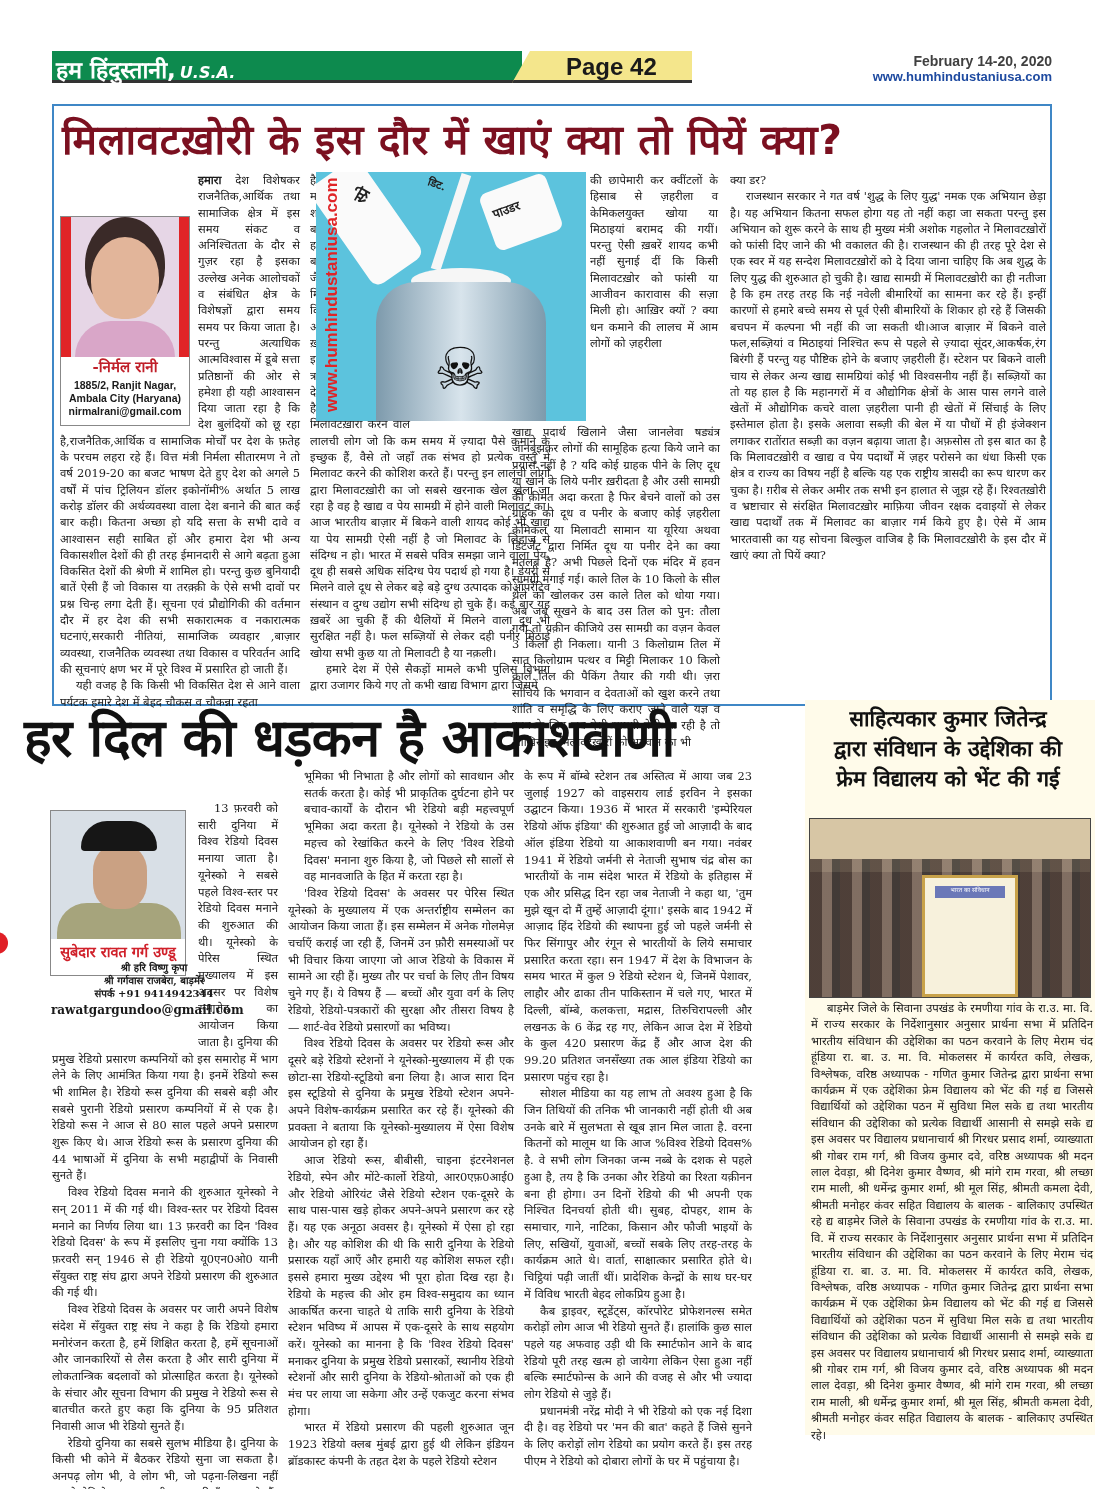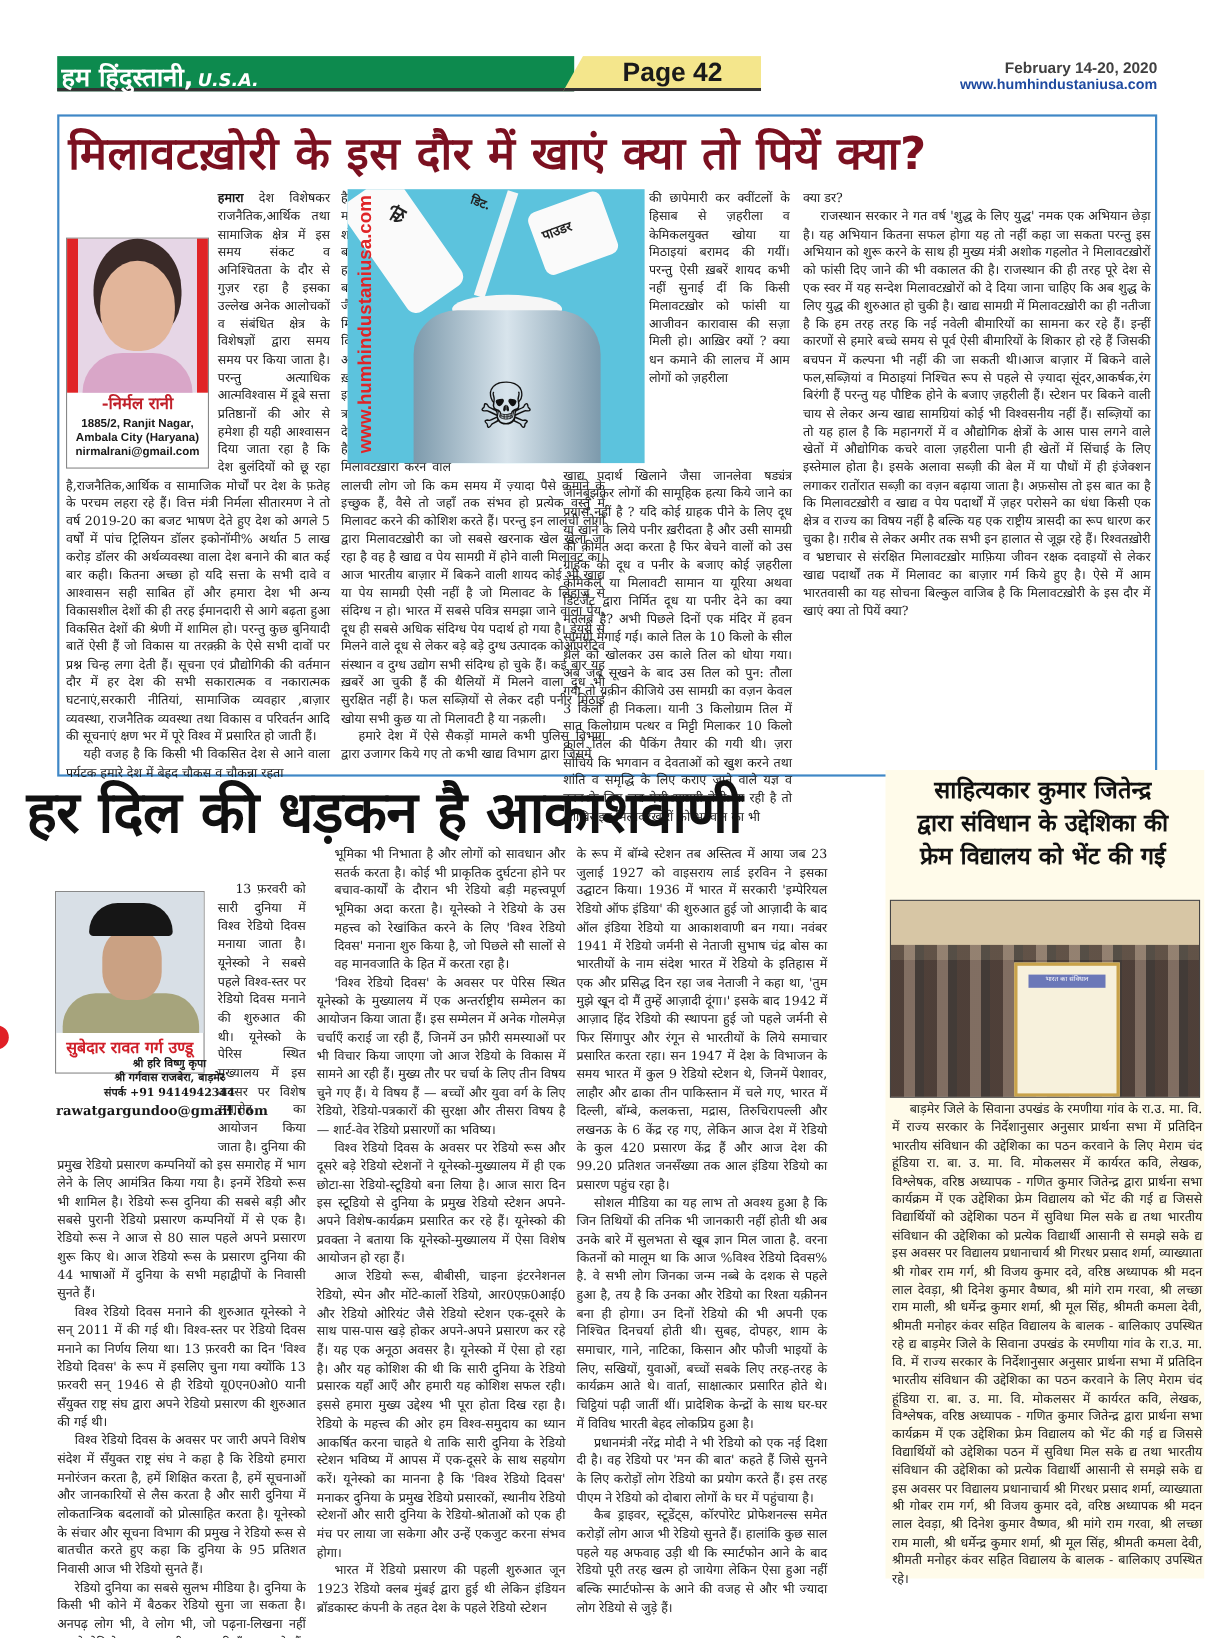--- a/index.html
+++ b/index.html
@@ -172,22 +172,22 @@
   <p style="text-indent:0;margin-left:16px;">भूमिका भी निभाता है और लोगों को सावधान और सतर्क करता है। कोई भी प्राकृतिक दुर्घटना होने पर बचाव-कार्यों के दौरान भी रेडियो बड़ी महत्त्वपूर्ण भूमिका अदा करता है। यूनेस्को ने रेडियो के उस महत्त्व को रेखांकित करने के लिए 'विश्व रेडियो दिवस' मनाना शुरु किया है, जो पिछले सौ सालों से वह मानवजाति के हित में करता रहा है।</p>
   <p>'विश्व रेडियो दिवस' के अवसर पर पेरिस स्थित यूनेस्को के मुख्यालय में एक अन्तर्राष्ट्रीय सम्मेलन का आयोजन किया जाता हैं। इस सम्मेलन में अनेक गोलमेज़ चर्चाएँ कराई जा रही हैं, जिनमें उन फ़ौरी समस्याओं पर भी विचार किया जाएगा जो आज रेडियो के विकास में सामने आ रही हैं। मुख्य तौर पर चर्चा के लिए तीन विषय चुने गए हैं। ये विषय हैं — बच्चों और युवा वर्ग के लिए रेडियो, रेडियो-पत्रकारों की सुरक्षा और तीसरा विषय है — शार्ट-वेव रेडियो प्रसारणों का भविष्य।</p>
   <p>विश्व रेडियो दिवस के अवसर पर रेडियो रूस और दूसरे बड़े रेडियो स्टेशनों ने यूनेस्को-मुख्यालय में ही एक छोटा-सा रेडियो-स्टूडियो बना लिया है। आज सारा दिन इस स्टूडियो से दुनिया के प्रमुख रेडियो स्टेशन अपने-अपने विशेष-कार्यक्रम प्रसारित कर रहे हैं। यूनेस्को की प्रवक्ता ने बताया कि यूनेस्को-मुख्यालय में ऐसा विशेष आयोजन हो रहा हैं।</p>
   <p>आज रेडियो रूस, बीबीसी, चाइना इंटरनेशनल रेडियो, स्पेन और मोंटे-कार्लो रेडियो, आर0एफ़0आई0 और रेडियो ओरियंट जैसे रेडियो स्टेशन एक-दूसरे के साथ पास-पास खड़े होकर अपने-अपने प्रसारण कर रहे हैं। यह एक अनूठा अवसर है। यूनेस्को में ऐसा हो रहा है। और यह कोशिश की थी कि सारी दुनिया के रेडियो प्रसारक यहाँ आएँ और हमारी यह कोशिश सफल रही। इससे हमारा मुख्य उद्देश्य भी पूरा होता दिख रहा है। रेडियो के महत्त्व की ओर हम विश्व-समुदाय का ध्यान आकर्षित करना चाहते थे ताकि सारी दुनिया के रेडियो स्टेशन भविष्य में आपस में एक-दूसरे के साथ सहयोग करें। यूनेस्को का मानना है कि 'विश्व रेडियो दिवस' मनाकर दुनिया के प्रमुख रेडियो प्रसारकों, स्थानीय रेडियो स्टेशनों और सारी दुनिया के रेडियो-श्रोताओं को एक ही मंच पर लाया जा सकेगा और उन्हें एकजुट करना संभव होगा।</p>
   <p>भारत में रेडियो प्रसारण की पहली शुरुआत जून 1923 रेडियो क्लब मुंबई द्वारा हुई थी लेकिन इंडियन ब्रॉडकास्ट कंपनी के तहत देश के पहले रेडियो स्टेशन</p>
 </div>
 
 <div class="a2col" style="left:524px; top:768px; width:228px;">
   <p style="text-indent:0;">के रूप में बॉम्बे स्टेशन तब अस्तित्व में आया जब 23 जुलाई 1927 को वाइसराय लार्ड इरविन ने इसका उद्घाटन किया। 1936 में भारत में सरकारी 'इम्पेरियल रेडियो ऑफ इंडिया' की शुरुआत हुई जो आज़ादी के बाद ऑल इंडिया रेडियो या आकाशवाणी बन गया। नवंबर 1941 में रेडियो जर्मनी से नेताजी सुभाष चंद्र बोस का भारतीयों के नाम संदेश भारत में रेडियो के इतिहास में एक और प्रसिद्ध दिन रहा जब नेताजी ने कहा था, 'तुम मुझे खून दो मैं तुम्हें आज़ादी दूंगा।' इसके बाद 1942 में आज़ाद हिंद रेडियो की स्थापना हुई जो पहले जर्मनी से फिर सिंगापुर और रंगून से भारतीयों के लिये समाचार प्रसारित करता रहा। सन 1947 में देश के विभाजन के समय भारत में कुल 9 रेडियो स्टेशन थे, जिनमें पेशावर, लाहौर और ढाका तीन पाकिस्तान में चले गए, भारत में दिल्ली, बॉम्बे, कलकत्ता, मद्रास, तिरुचिरापल्ली और लखनऊ के 6 केंद्र रह गए, लेकिन आज देश में रेडियो के कुल 420 प्रसारण केंद्र हैं और आज देश की 99.20 प्रतिशत जनसँख्या तक आल इंडिया रेडियो का प्रसारण पहुंच रहा है।</p>
   <p>सोशल मीडिया का यह लाभ तो अवश्य हुआ है कि जिन तिथियों की तनिक भी जानकारी नहीं होती थी अब उनके बारे में सुलभता से खूब ज्ञान मिल जाता है. वरना कितनों को मालूम था कि आज %विश्व रेडियो दिवस% है. वे सभी लोग जिनका जन्म नब्बे के दशक से पहले हुआ है, तय है कि उनका और रेडियो का रिश्ता यक़ीनन बना ही होगा। उन दिनों रेडियो की भी अपनी एक निश्चित दिनचर्या होती थी। सुबह, दोपहर, शाम के समाचार, गाने, नाटिका, किसान और फौजी भाइयों के लिए, सखियों, युवाओं, बच्चों सबके लिए तरह-तरह के कार्यक्रम आते थे। वार्ता, साक्षात्कार प्रसारित होते थे। चिट्ठियां पढ़ी जातीं थीं। प्रादेशिक केन्द्रों के साथ घर-घर में विविध भारती बेहद लोकप्रिय हुआ है।</p>
+  <p>कैब ड्राइवर, स्टूडेंट्स, कॉरपोरेट प्रोफेशनल्स समेत करोड़ों लोग आज भी रेडियो सुनते हैं। हालांकि कुछ साल पहले यह अफवाह उड़ी थी कि स्मार्टफोन आने के बाद रेडियो पूरी तरह खत्म हो जायेगा लेकिन ऐसा हुआ नहीं बल्कि स्मार्टफोन्स के आने की वजह से और भी ज्यादा लोग रेडियो से जुड़े हैं।</p>
   <p>प्रधानमंत्री नरेंद्र मोदी ने भी रेडियो को एक नई दिशा दी है। वह रेडियो पर 'मन की बात' कहते हैं जिसे सुनने के लिए करोड़ों लोग रेडियो का प्रयोग करते हैं। इस तरह पीएम ने रेडियो को दोबारा लोगों के घर में पहुंचाया है।</p>
-  <p>कैब ड्राइवर, स्टूडेंट्स, कॉरपोरेट प्रोफेशनल्स समेत करोड़ों लोग आज भी रेडियो सुनते हैं। हालांकि कुछ साल पहले यह अफवाह उड़ी थी कि स्मार्टफोन आने के बाद रेडियो पूरी तरह खत्म हो जायेगा लेकिन ऐसा हुआ नहीं बल्कि स्मार्टफोन्स के आने की वजह से और भी ज्यादा लोग रेडियो से जुड़े हैं।</p>
 </div>
 
 <div class="side-box" style="left:762px; width:290px;">
   <div class="side-head" style="left:4px;">
     <div>साहित्यकार कुमार जितेन्द्र</div>
     <div>द्वारा संविधान के उद्देशिका की</div>
     <div>फ्रेम विद्यालय को भेंट की गई</div>
   </div>
   <div class="school-photo" style="left:4px; width:282px;">
     <div class="crowd"></div>

